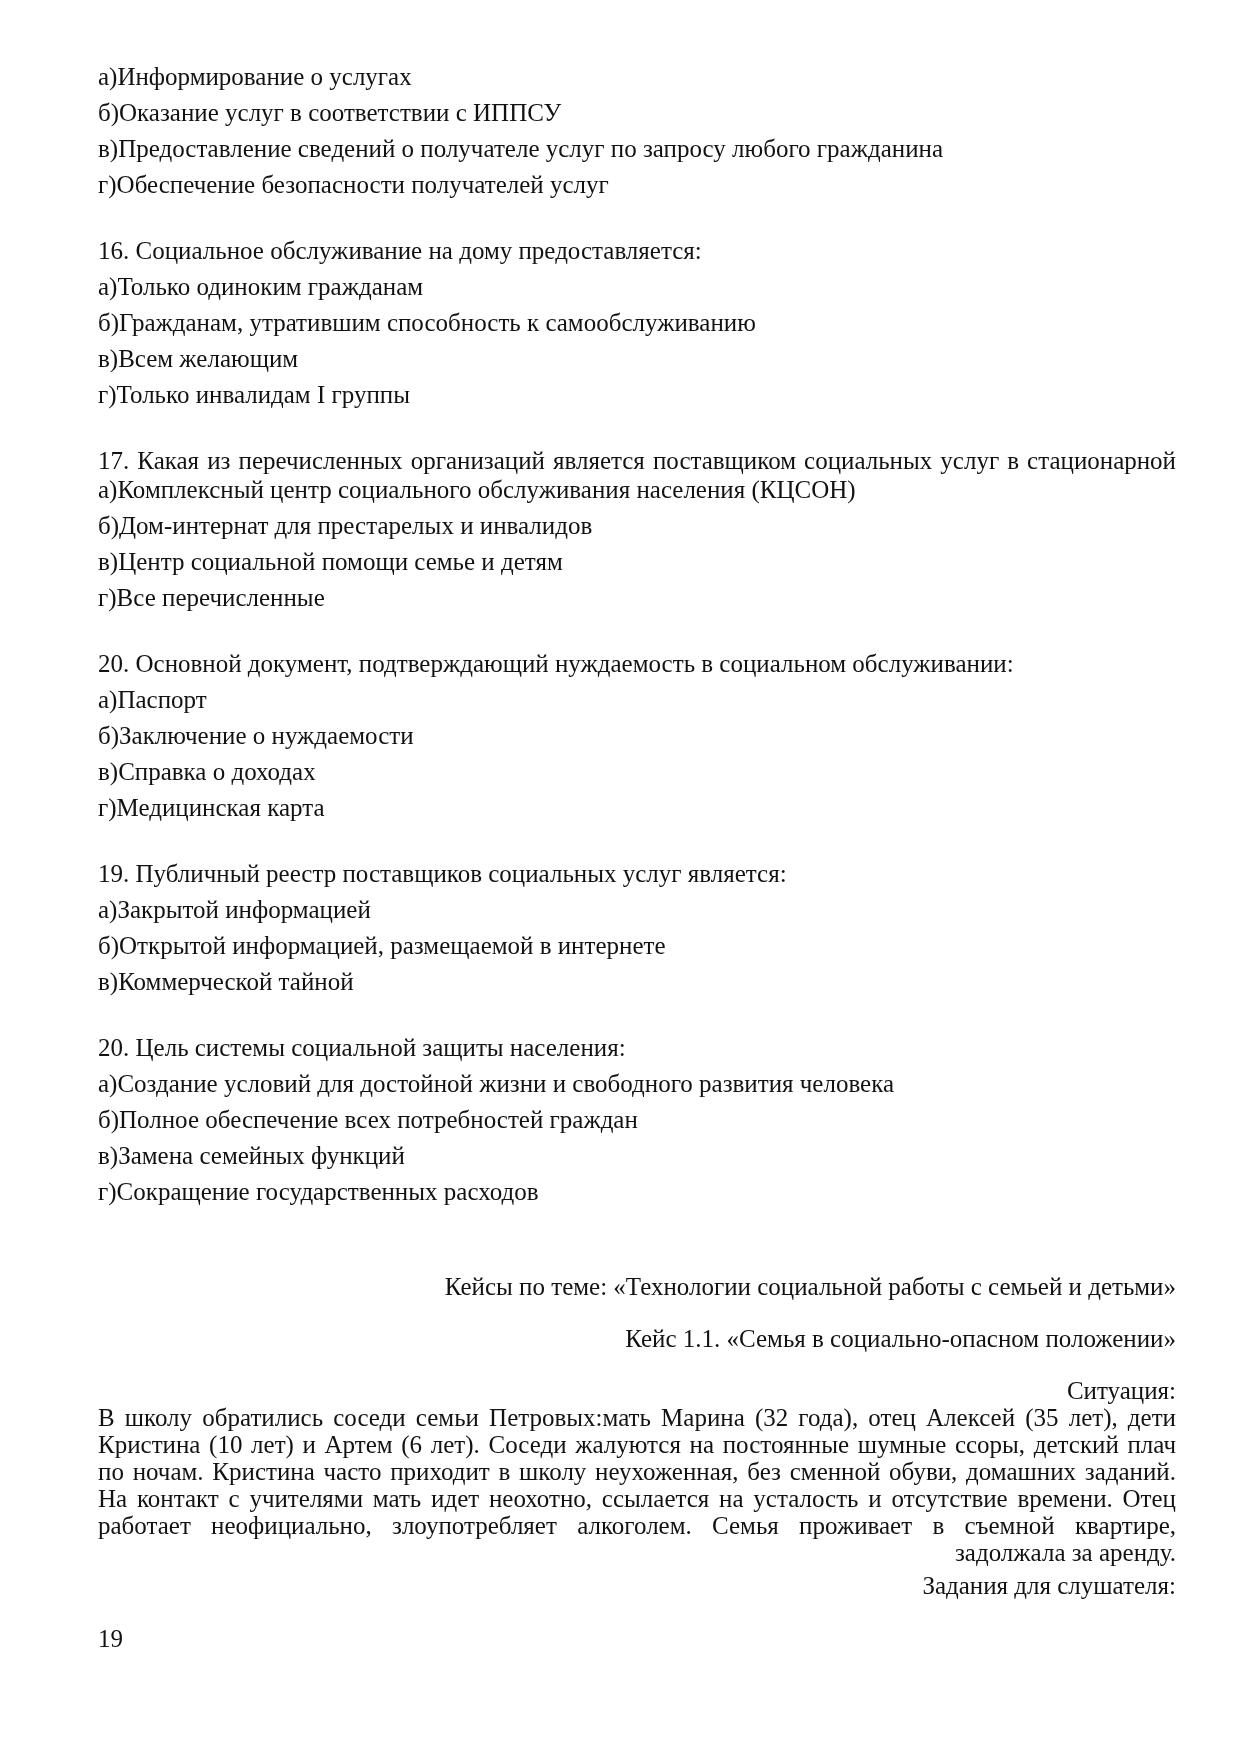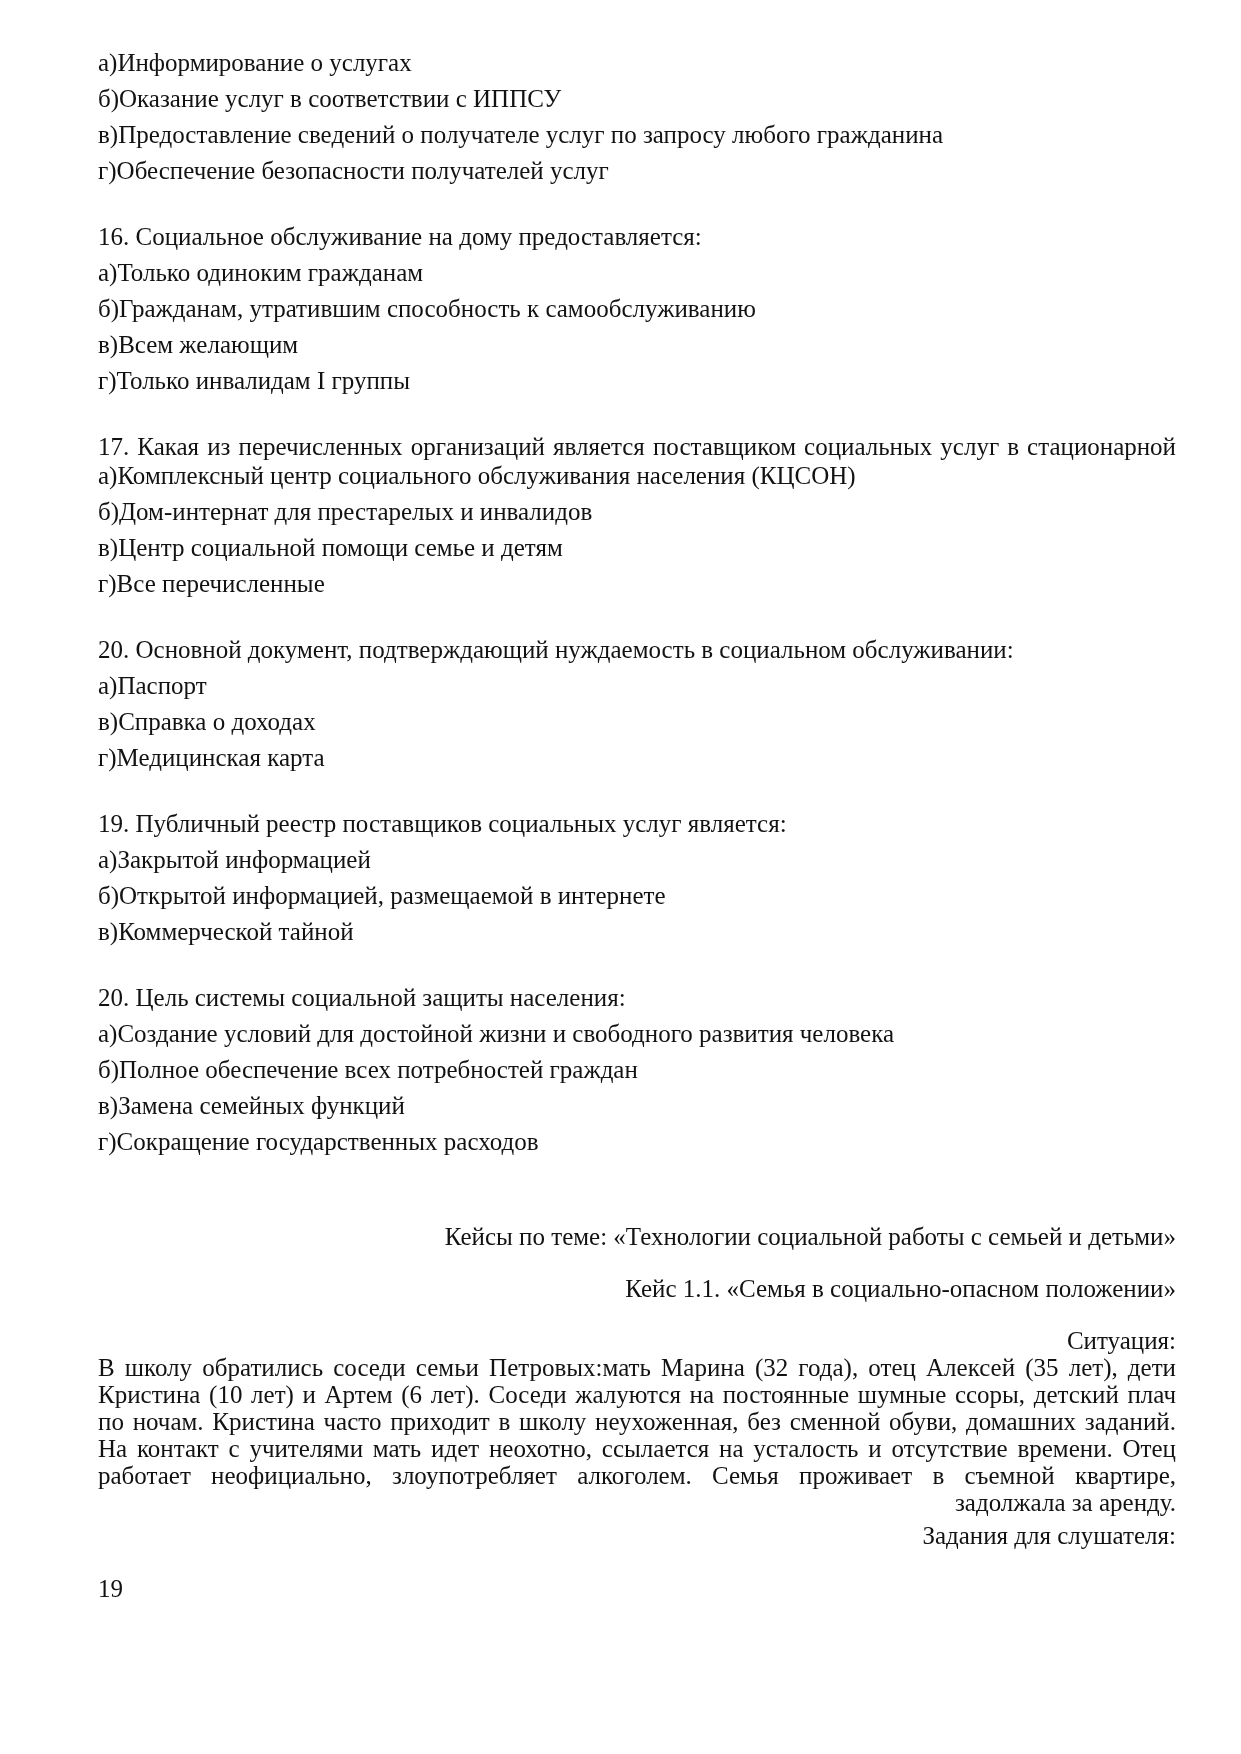--- a/index.html
+++ b/index.html
@@ -8,20 +8,21 @@
     background: #ffffff;
   }
   .page {
     position: relative;
     width: 1241px;
     height: 1633px;
     background: #ffffff;
     overflow: hidden;
     font-family: "Liberation Serif", "DejaVu Serif", serif;
     color: #121212;
+    margin-top: 14px;
   }
   .content {
     position: absolute;
     left: 98px;
     top: 48px;
     width: 1078px;
     font-size: 25px;
   }
   
   .t {
@@ -76,20 +77,21 @@
     <p class="t tight jf">17. Какая из перечисленных организаций является поставщиком социальных услуг в стационарной</p>
     <p class="t">а)Комплексный центр социального обслуживания населения (КЦСОН)</p>
     <p class="t">б)Дом-интернат для престарелых и инвалидов</p>
     <p class="t">в)Центр социальной помощи семье и детям</p>
     <p class="t">г)Все перечисленные</p>
 
     <div class="gap"></div>
 
     <p class="t">20. Основной документ, подтверждающий нуждаемость в социальном обслуживании:</p>
     <p class="t">а)Паспорт</p>
+    <p class="t">б)Заключение о нуждаемости</p>
     <p class="t">в)Справка о доходах</p>
     <p class="t">г)Медицинская карта</p>
 
     <div class="gap"></div>
 
     <p class="t">19. Публичный реестр поставщиков социальных услуг является:</p>
     <p class="t">а)Закрытой информацией</p>
     <p class="t">б)Открытой информацией, размещаемой в интернете</p>
     <p class="t">в)Коммерческой тайной</p>
 

